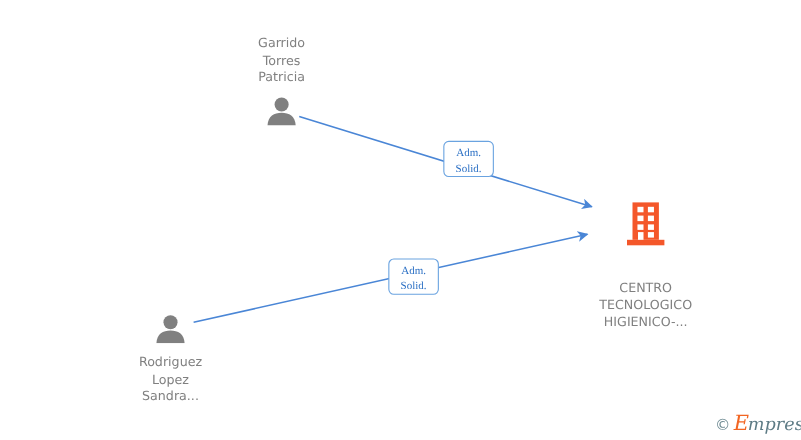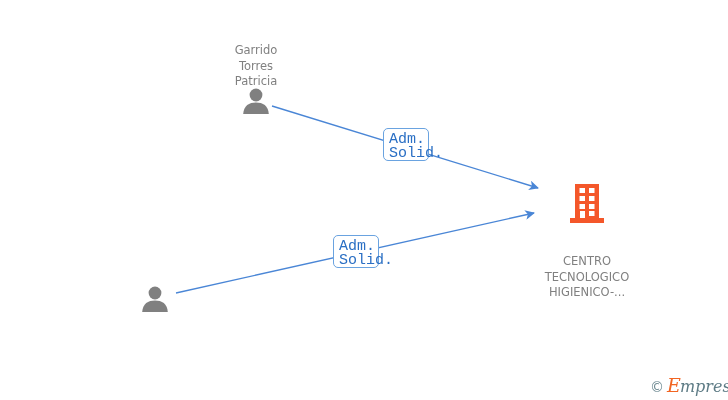--- a/index.html
+++ b/index.html
@@ -46,27 +46,28 @@
     width: 38px;
     height: 42px;
   }
   .edge-label {
     position: absolute;
     box-sizing: border-box;
     border: 1px solid #6aa3e0;
     border-radius: 5px;
     background: #ffffff;
     color: #2a6fc4;
-    font-family: Liberation Mono, monospace;
-    font-size: 15px;
+    font-family: Liberation Serif, serif;
+    font-size: 10px;
     line-height: 14px;
     text-align: center;
     padding: 4px 5px 4px 5px;
     white-space: pre-line;
     box-shadow: 0 0 0 0 rgba(0,0,0,0);
+    margin-left: 20px;
   }
   .watermark {
     position: absolute;
     display: flex;
     align-items: baseline;
     font-family: "DejaVu Serif", serif;
   }
   .wm-c {
     color: #6f8b93;
     font-size: 14px;
@@ -98,38 +99,41 @@
       <path d="M 0 0 L 10 5 L 0 10 L 2.6 5 z" fill="#4a86d6"></path>
     </marker>
   </defs>
 
   <line x1="272" y1="106" x2="538" y2="188" stroke="#4a86d6" stroke-width="1.4" marker-end="url(#arrowBlue)"></line>
 
   <line x1="176" y1="293" x2="534" y2="213" stroke="#4a86d6" stroke-width="1.4" marker-end="url(#arrowBlue)"></line>
 </svg>
 
 <div class="person-node" style="left:196px; top:30px; width:120px; height:90px;">
-  <div class="node-label" style="left:0px; top:2px; width:120px;margin-top:11px;">Garrido
+  <div class="node-label" style="left:0px; top:2px; width:120px;">Garrido
 Torres
 Patricia</div>
   <span class="person-icon" style="left:44px; top:58px;">
     <svg width="32" height="26" viewBox="0 0 32 26" xmlns="http://www.w3.org/2000/svg">
       <circle cx="16" cy="7" r="6.4" fill="#808080"></circle>
       <path d="M 3.2 26 C 3.6 17.4 9.2 14.4 16 14.4 C 22.8 14.4 28.4 17.4 28.8 26 Z" fill="#808080"></path>
     </svg>
   </span>
 </div>
 
 <div class="person-node" style="left:95px; top:286px; width:120px; height:82px;">
   <span class="person-icon" style="left:44px; top:0px;">
     <svg width="32" height="26" viewBox="0 0 32 26" xmlns="http://www.w3.org/2000/svg">
       <circle cx="16" cy="7" r="6.4" fill="#808080"></circle>
       <path d="M 3.2 26 C 3.6 17.4 9.2 14.4 16 14.4 C 22.8 14.4 28.4 17.4 28.8 26 Z" fill="#808080"></path>
     </svg>
   </span>
+  <div class="node-label" style="left:0px; top:36px; width:120px;">Rodriguez
+Lopez
+Sandra...</div>
 </div>
 
 <div class="company-node" style="left:521px; top:182px; width:132px; height:92px;">
   <span class="building-icon" style="left:47px; top:0px;">
     <svg width="38" height="42" viewBox="0 0 38 42" xmlns="http://www.w3.org/2000/svg">
       <rect x="7" y="2" width="24" height="34" fill="#f4572a"></rect>
       <rect x="2" y="36" width="34" height="5" fill="#f4572a"></rect>
       <rect x="11.5" y="6" width="5.5" height="5" fill="#ffffff"></rect>
       <rect x="21" y="6" width="5.5" height="5" fill="#ffffff"></rect>
       <rect x="11.5" y="14" width="5.5" height="5" fill="#ffffff"></rect>

